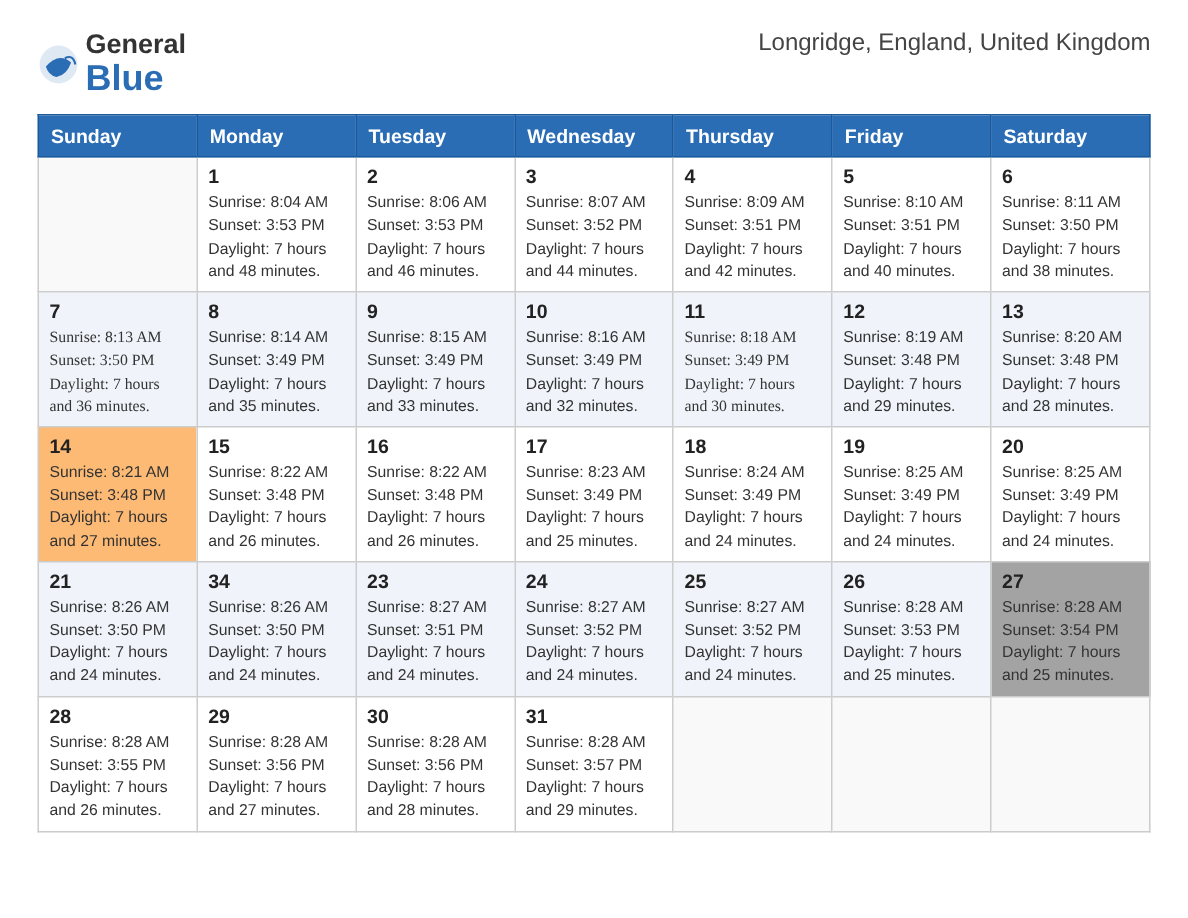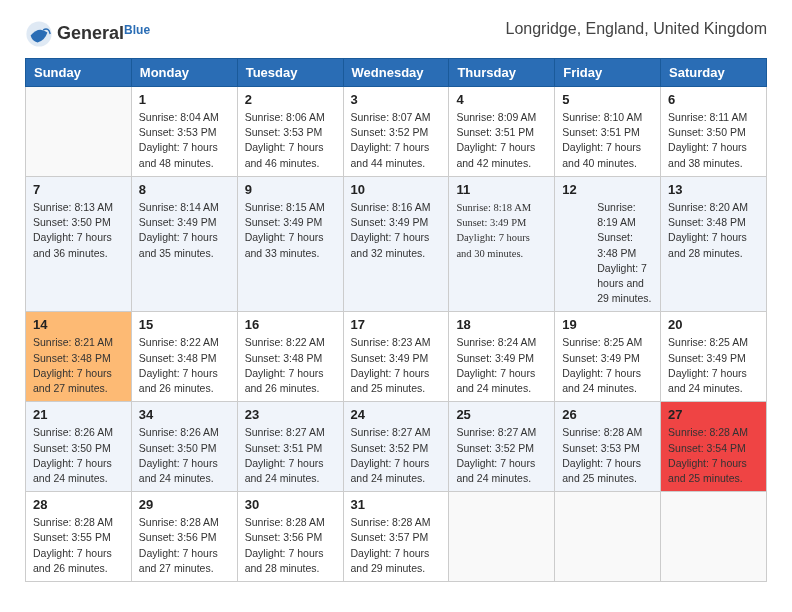--- a/index.html
+++ b/index.html
@@ -16,30 +16,30 @@
       align-items: flex-start;
       margin-bottom: 10px;
     }
     .logo {
       display: flex;
       align-items: center;
       gap: 4px;
     }
     .logo-text {
       display: flex;
-      flex-direction: row;
+      flex-direction: column;
       line-height: 1.1;
     }
     .logo-general {
       font-size: 18px;
       font-weight: bold;
       color: #333;
     }
     .logo-blue {
-      font-size: 12px;
+      font-size: 24px;
       font-weight: bold;
       color: #2a6db5;
     }
     .logo-icon {
       width: 28px;
       height: 28px;
     }
     .title-block {
       text-align: right;
     }
@@ -158,21 +158,21 @@
         <td style="background: rgb(255, 255, 255);">
           <div class="day-number">6</div>
           <div class="day-info" style="white-space: pre-line;">Sunrise: 8:11 AM
 Sunset: 3:50 PM
 Daylight: 7 hours and 38 minutes.</div>
         </td>
       </tr>
       <tr>
         <td style="background: rgb(240, 244, 250);">
           <div class="day-number">7</div>
-          <div class="day-info" style="white-space: pre-line;">Sunrise: 8:13 AM
+          <div class="day-info" style="white-space: pre-line; font-family: Liberation Serif, serif;">Sunrise: 8:13 AM
 Sunset: 3:50 PM
 Daylight: 7 hours and 36 minutes.</div>
         </td>
         <td style="background: rgb(240, 244, 250);">
           <div class="day-number">8</div>
           <div class="day-info" style="white-space: pre-line;">Sunrise: 8:14 AM
 Sunset: 3:49 PM
 Daylight: 7 hours and 35 minutes.</div>
         </td>
         <td style="background: rgb(240, 244, 250);">
@@ -188,21 +188,21 @@
 Daylight: 7 hours and 32 minutes.</div>
         </td>
         <td style="background: rgb(240, 244, 250);">
           <div class="day-number">11</div>
           <div class="day-info" style="white-space: pre-line; font-family: Liberation Serif, serif;">Sunrise: 8:18 AM
 Sunset: 3:49 PM
 Daylight: 7 hours and 30 minutes.</div>
         </td>
         <td style="background: rgb(240, 244, 250);">
           <div class="day-number">12</div>
-          <div class="day-info" style="white-space: pre-line; margin-left: 35px;">Sunrise: 8:19 AM
+          <div class="day-info" style="white-space: pre-line;">Sunrise: 8:19 AM
 Sunset: 3:48 PM
 Daylight: 7 hours and 29 minutes.</div>
         </td>
         <td style="background: rgb(240, 244, 250);">
           <div class="day-number">13</div>
           <div class="day-info" style="white-space: pre-line;">Sunrise: 8:20 AM
 Sunset: 3:48 PM
 Daylight: 7 hours and 28 minutes.</div>
         </td>
       </tr>
@@ -280,21 +280,21 @@
           <div class="day-info" style="white-space: pre-line;">Sunrise: 8:27 AM
 Sunset: 3:52 PM
 Daylight: 7 hours and 24 minutes.</div>
         </td>
         <td style="background: rgb(240, 244, 250);">
           <div class="day-number">26</div>
           <div class="day-info" style="white-space: pre-line;">Sunrise: 8:28 AM
 Sunset: 3:53 PM
 Daylight: 7 hours and 25 minutes.</div>
         </td>
-        <td style="background: #ef4444;">
+        <td style="background: #a3a3a3;">
           <div class="day-number">27</div>
           <div class="day-info" style="white-space: pre-line;">Sunrise: 8:28 AM
 Sunset: 3:54 PM
 Daylight: 7 hours and 25 minutes.</div>
         </td>
       </tr>
       <tr>
         <td style="background: rgb(255, 255, 255);">
           <div class="day-number">28</div>
           <div class="day-info" style="white-space: pre-line;">Sunrise: 8:28 AM

